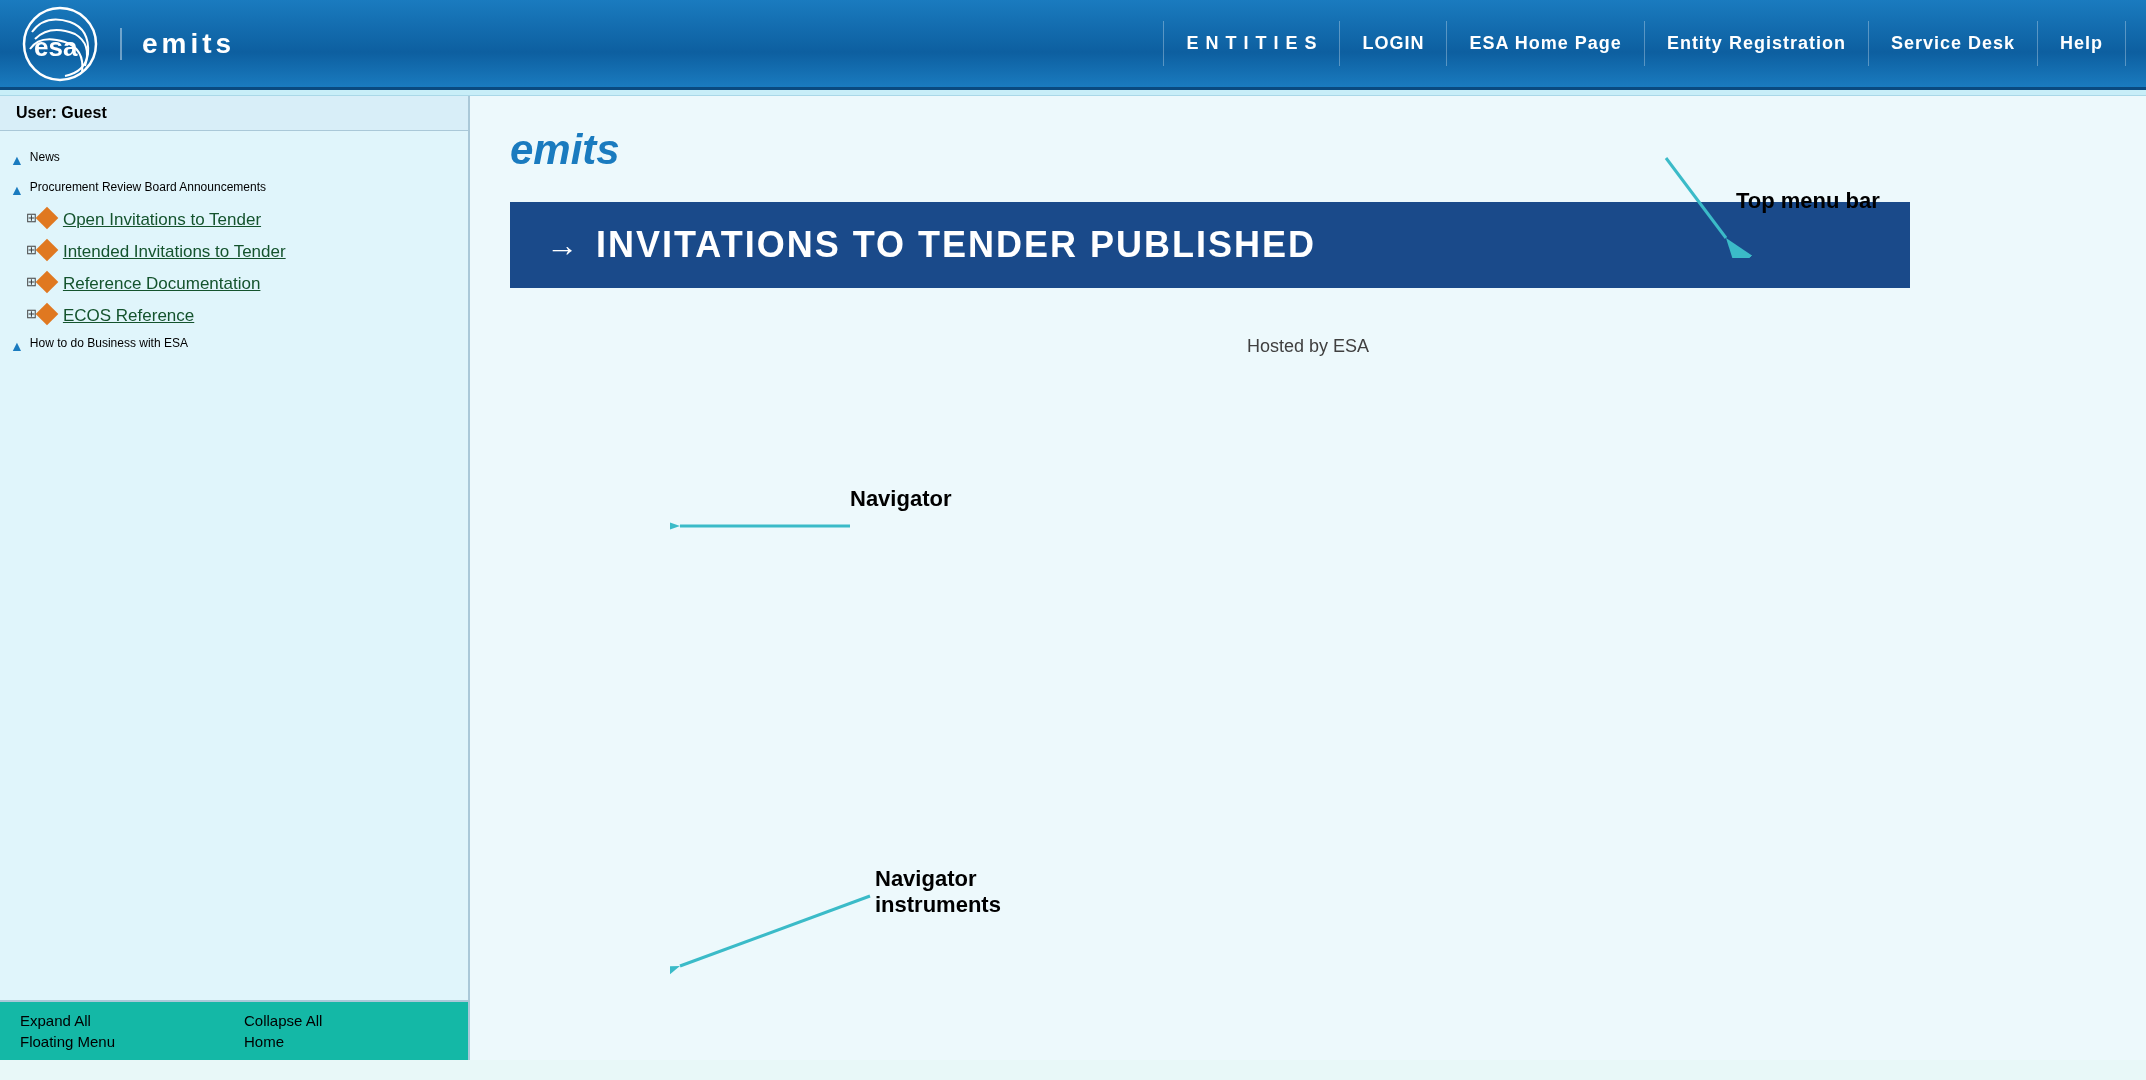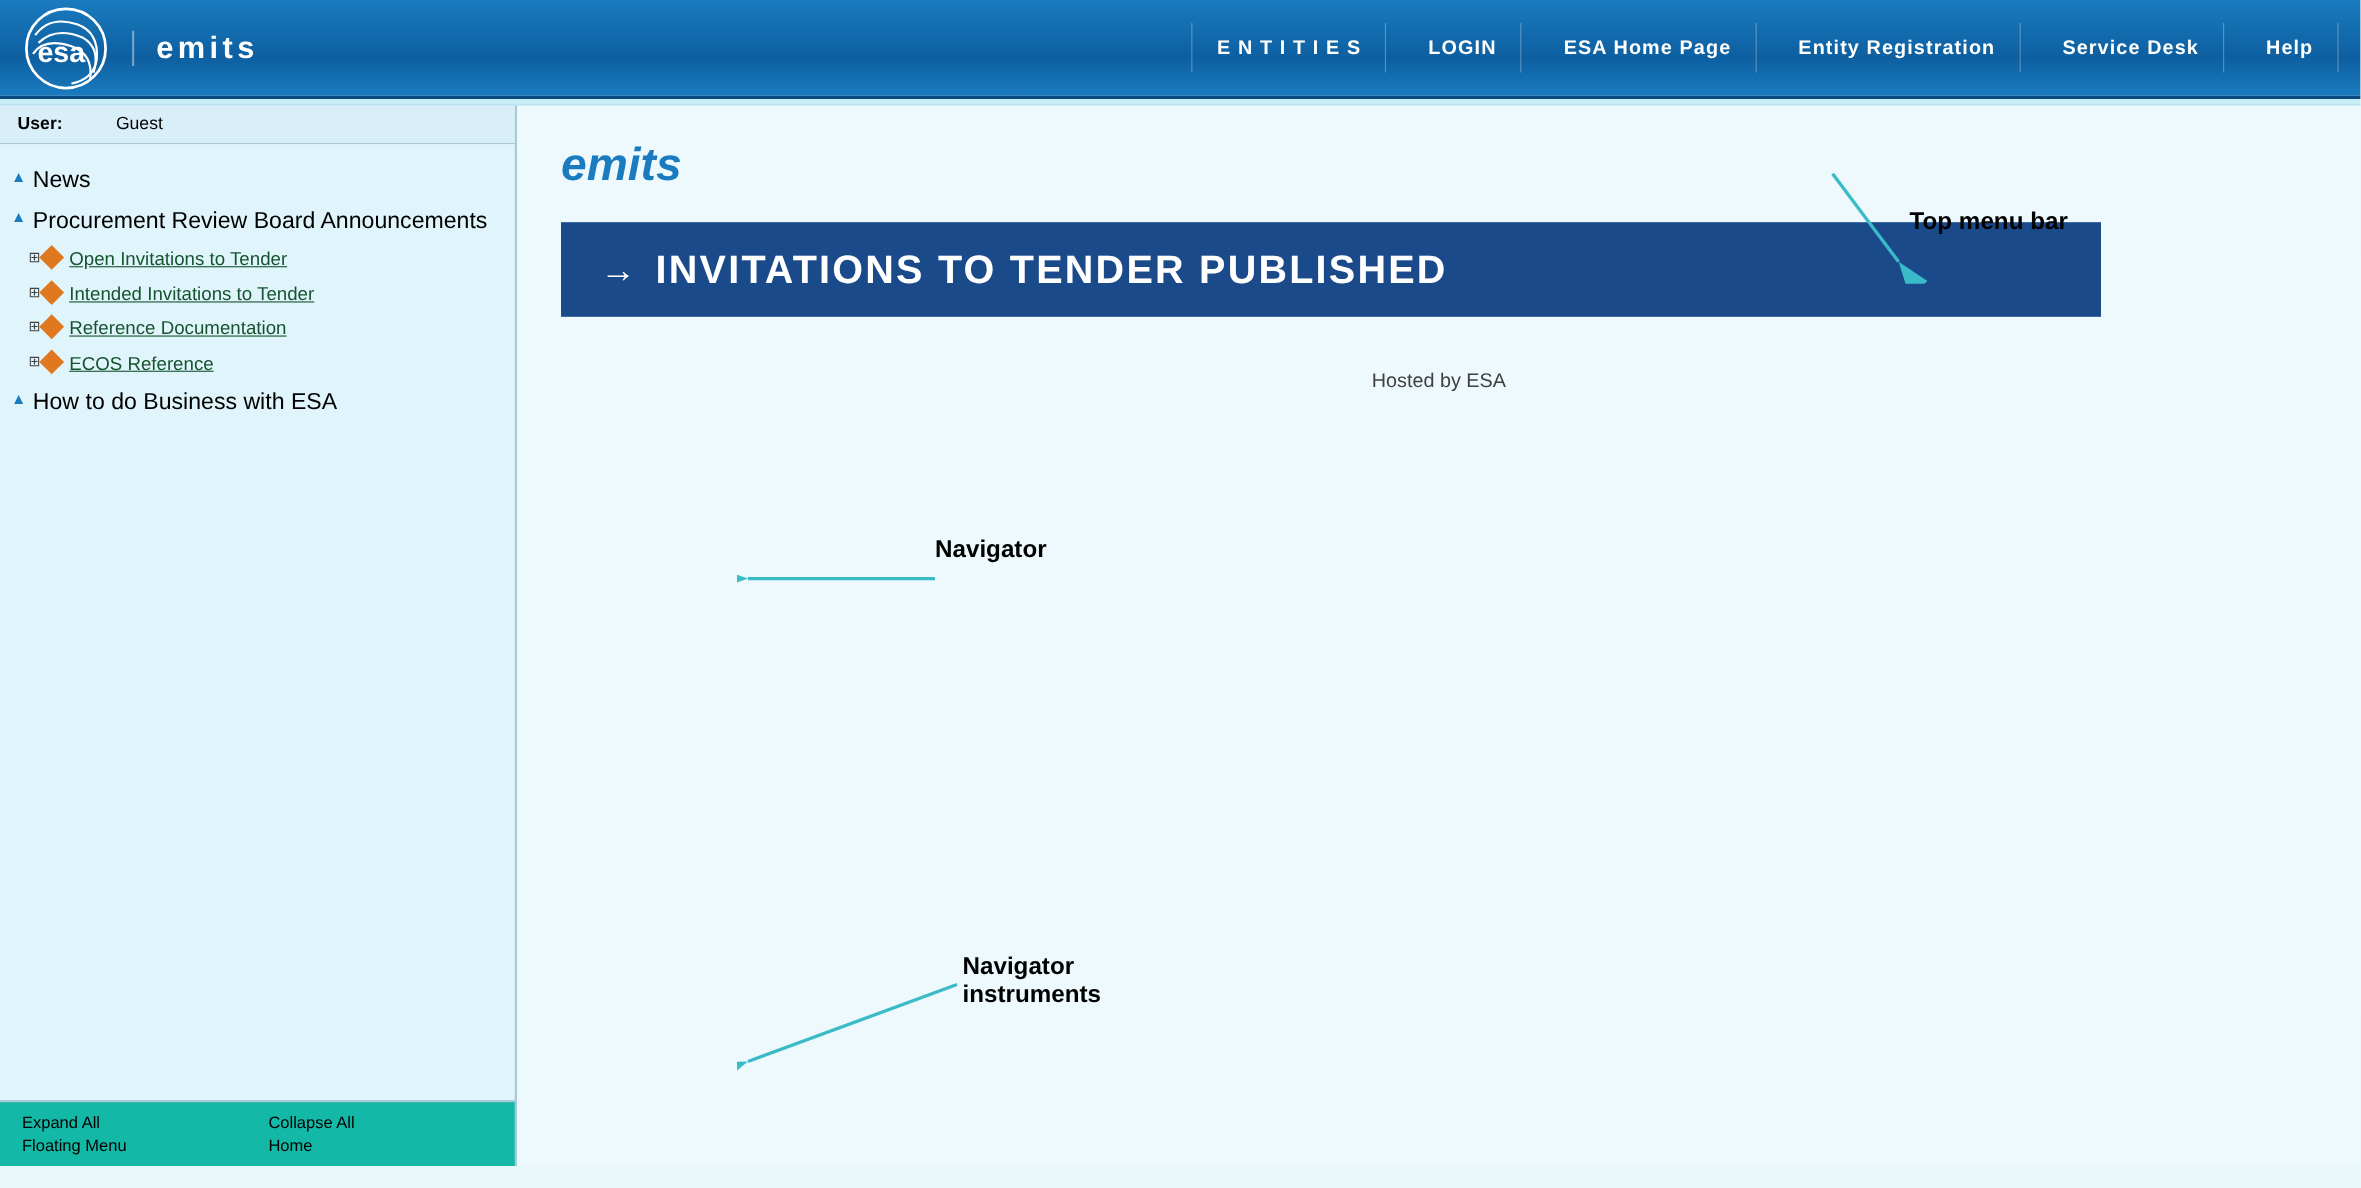--- a/index.html
+++ b/index.html
@@ -29,21 +29,21 @@
       color: white;
       font-size: 28px;
       font-weight: bold;
       letter-spacing: 4px;
       padding-left: 20px;
       border-left: 2px solid rgba(255,255,255,0.4);
     }
     .nav-menu {
       display: flex;
       align-items: center;
-      gap: 16px;
+      gap: 0;
       margin-left: auto;
     }
     .nav-item {
       color: white;
       font-size: 18px;
       font-weight: bold;
       padding: 12px 22px;
       cursor: pointer;
       border-right: 1px solid rgba(255,255,255,0.3);
       white-space: nowrap;
@@ -75,21 +75,21 @@
       display: flex;
       flex-direction: column;
       padding: 0;
     }
     .user-bar {
       padding: 8px 16px;
       font-size: 16px;
       border-bottom: 1px solid #aac8d8;
       background: #d8eef8;
     }
-    .user-bar span { font-weight: normal; margin-left: 44px; }
+    .user-bar span { font-weight: bold; }
     .user-bar strong { font-weight: bold; }
 
     .nav-tree {
       padding: 14px 8px;
       flex: 1;
       overflow-y: auto;
     }
     .tree-item {
       display: flex;
       align-items: flex-start;
@@ -115,21 +115,21 @@
       flex-shrink: 0;
     }
     .tree-item .expand-icon {
       font-size: 13px;
       margin-right: 2px;
       color: #444;
       flex-shrink: 0;
       margin-top: 1px;
     }
     .tree-item a { color: #14532d; text-decoration: underline; font-size: 17px; }
-    .tree-item .plain-text { color: #000; font-size: 21px; }
+    .tree-item .plain-text { color: #000; font-size: 12px; }
     .tree-item-sub {
       padding-left: 18px;
     }
 
     .sidebar-footer {
       border-top: 2px solid #aac8d8;
       background: #14b8a6;
       padding: 10px 20px;
       display: grid;
       grid-template-columns: 1fr 1fr;

